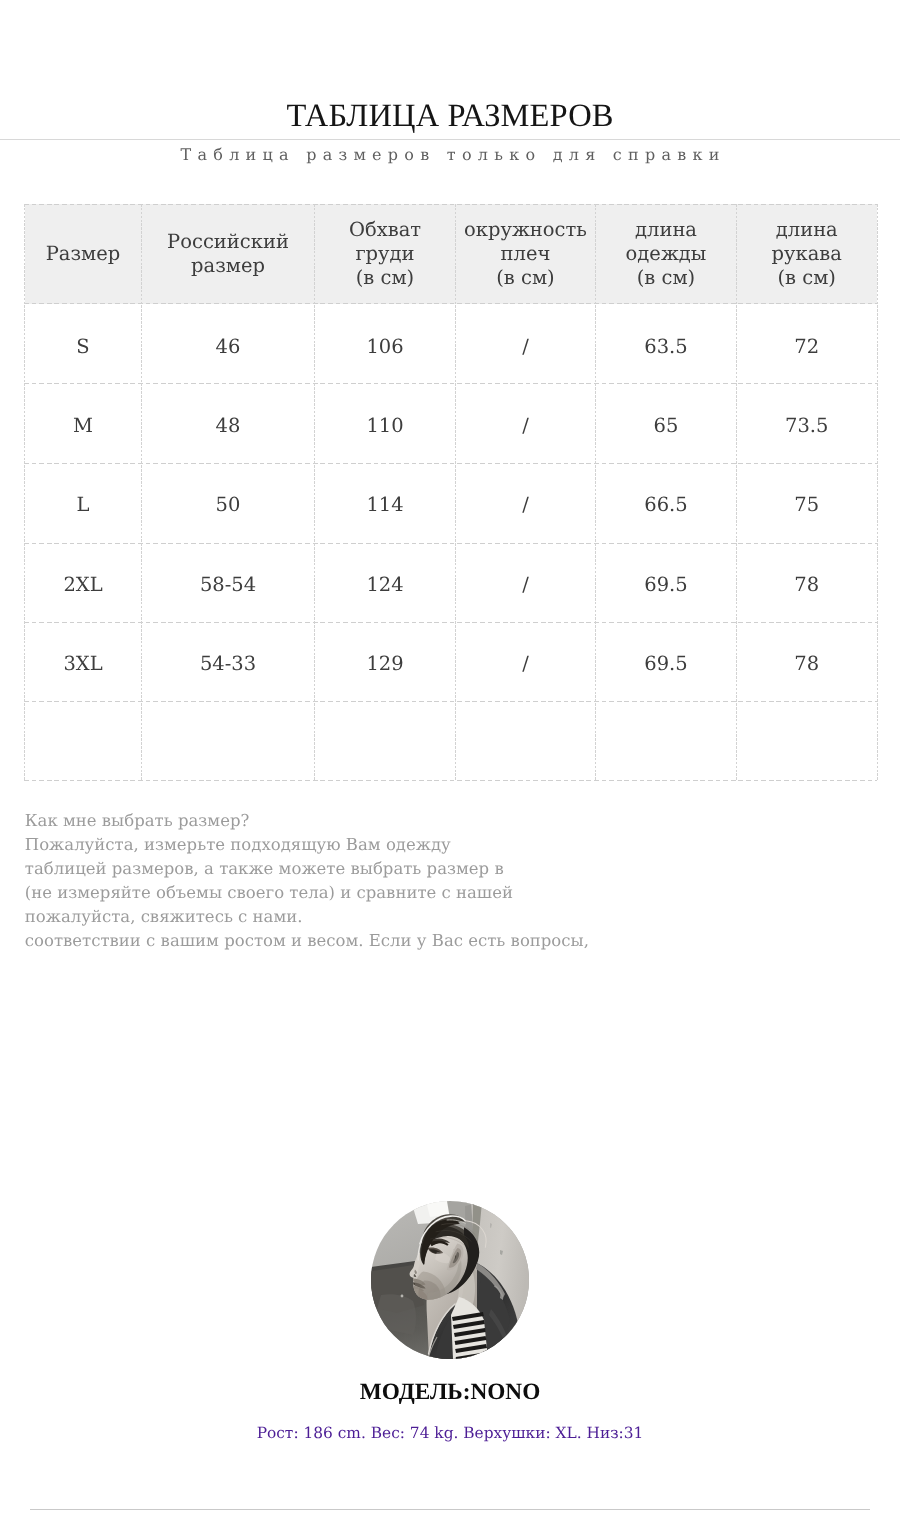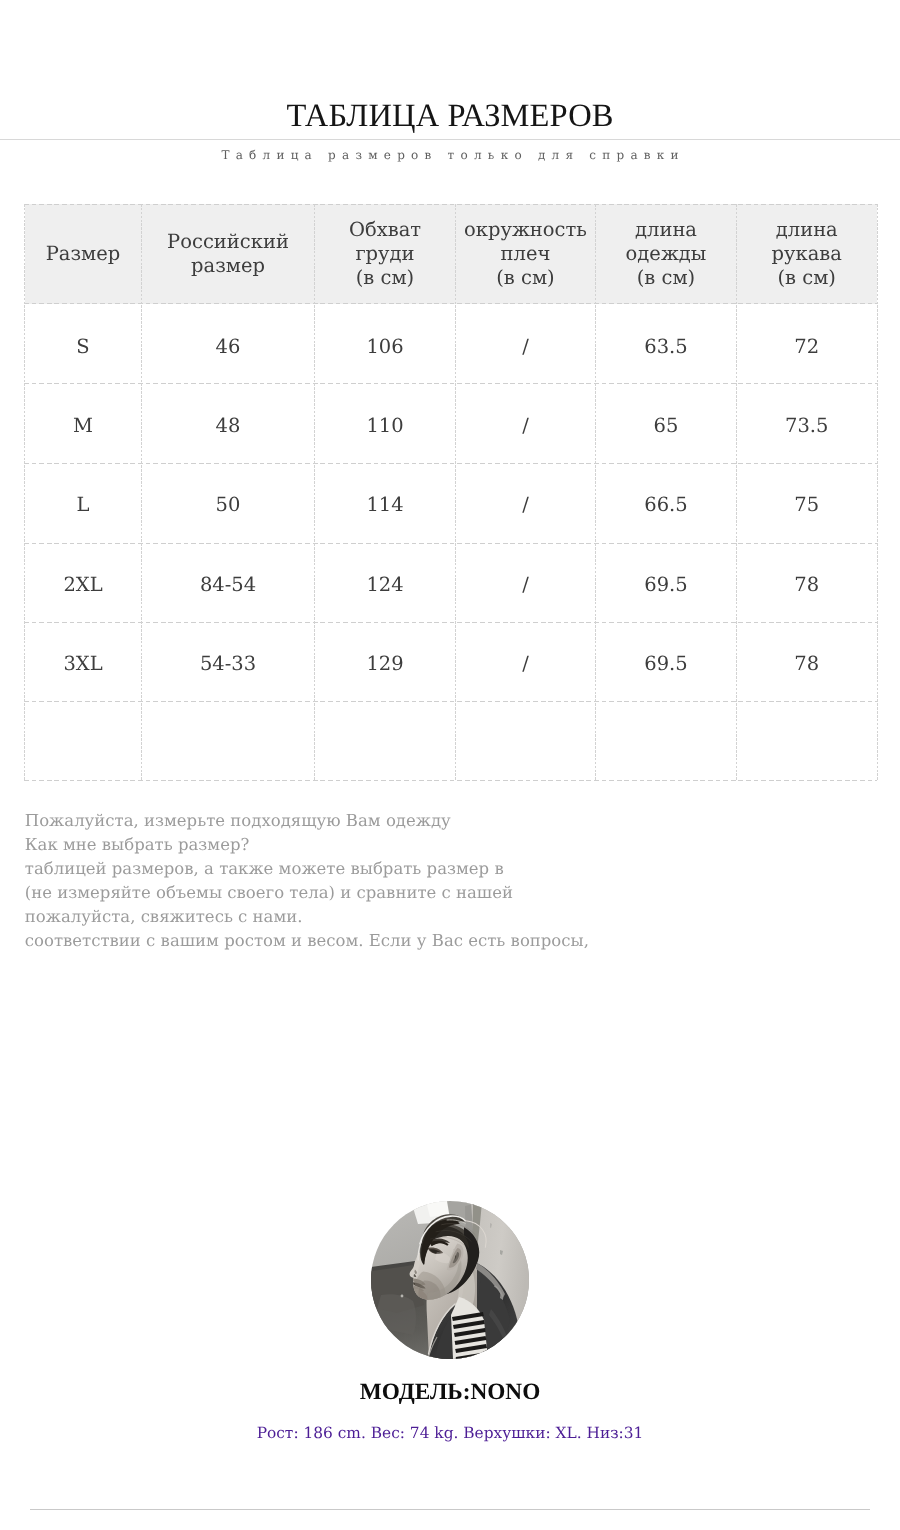--- a/index.html
+++ b/index.html
@@ -14,21 +14,21 @@
   }
   .page { position:relative; width:900px; height:1530px; }
 
   .title-band { position:absolute; left:0; top:96px; width:900px; height:54px;text-decoration:underline; }
   .title-rule { position:absolute; left:0; top:43px; width:900px; height:1px; background:#d8d8d8; }
   .title { position:absolute; left:0; top:0; width:900px; text-align:center;
            font-family:"Liberation Serif", serif;
            font-size:32.5px; line-height:40px; color:#151515; letter-spacing:0.1px; }
 
   .subtitle { position:absolute; left:0; top:146px; width:900px; text-align:center;
-              font-size:12px; line-height:18px; color:#5f5f5f; letter-spacing:6.25px; text-indent:6.25px; }
+              font-size:16px; line-height:18px; color:#5f5f5f; letter-spacing:6.25px; text-indent:6.25px; }
 
   table.sizes { position:absolute; left:24.5px; top:204px; width:852.5px;
                 border-collapse:collapse; table-layout:fixed; }
   table.sizes col.c0 { width:117px; }
   table.sizes col.c1 { width:173px; }
   table.sizes col.c2 { width:141px; }
   table.sizes col.c3 { width:140px; }
   table.sizes col.c4 { width:141px; }
   table.sizes col.c5 { width:140.5px; }
   table.sizes td, table.sizes th { border:0; font-weight:normal;
@@ -121,21 +121,21 @@
         <tr>
           <td>L</td>
           <td>50</td>
           <td>114</td>
           <td>/</td>
           <td>66.5</td>
           <td>75</td>
         </tr>
         <tr>
           <td>2XL</td>
-          <td>84-54</td>
+          <td>58-54</td>
           <td>124</td>
           <td>/</td>
           <td>69.5</td>
           <td>78</td>
         </tr>
         <tr>
           <td>3XL</td>
           <td>54-33</td>
           <td>129</td>
           <td>/</td>
@@ -156,22 +156,22 @@
       <div class="grid gv" style="left: 24.2px; top: 204px; height: 576.2px;"></div>
       <div class="grid gv" style="left: 141.2px; top: 204px; height: 576.2px;"></div>
       <div class="grid gv" style="left: 314.2px; top: 204px; height: 576.2px;"></div>
       <div class="grid gv" style="left: 455.2px; top: 204px; height: 576.2px;"></div>
       <div class="grid gv" style="left: 595.2px; top: 204px; height: 576.2px;"></div>
       <div class="grid gv" style="left: 736.2px; top: 204px; height: 576.2px;"></div>
       <div class="grid gv" style="left: 876.8px; top: 204px; height: 576.2px;"></div>
     </div>
 
   <div class="note" id="note">
+      <div>Как мне выбрать размер?</div>
       <div>Пожалуйста, измерьте подходящую Вам одежду</div>
-      <div>Как мне выбрать размер?</div>
       <div>таблицей размеров, а также можете выбрать размер в</div>
       <div>(не измеряйте объемы своего тела) и сравните с нашей</div>
       <div>пожалуйста, свяжитесь с нами.</div>
       <div>соответствии с вашим ростом и весом. Если у Вас есть вопросы,</div>
     </div>
 
   <div class="model-wrap">
     <div class="avatar">
         <svg class="avatar-svg" viewBox="0 0 158 158" width="158" height="158">
 <defs>

